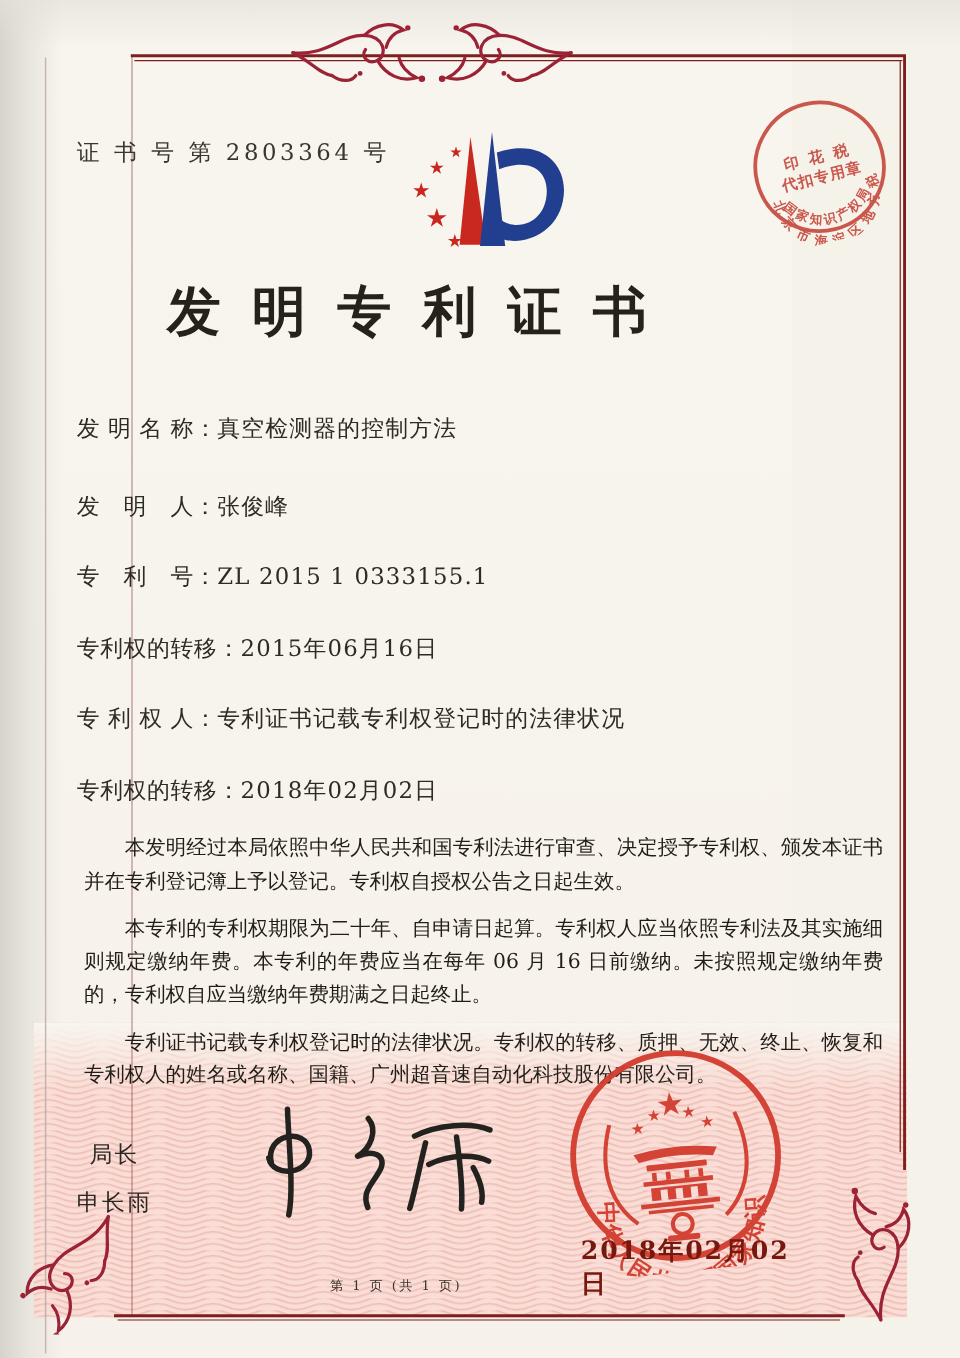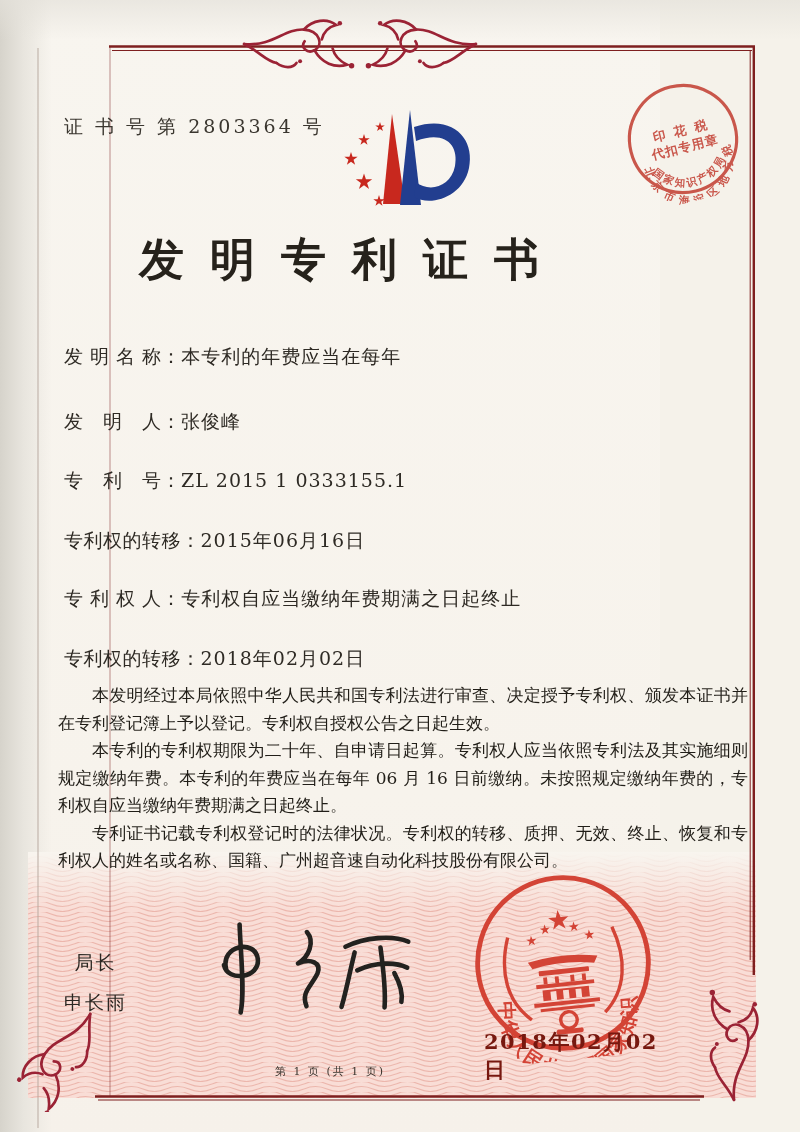--- a/index.html
+++ b/index.html
@@ -18,21 +18,21 @@
   
   .stamp{position:absolute;left:620px;top:76px;width:126px;height:126px;transform:rotate(-14deg);opacity:.92;}
   
   .title{position:absolute;left:0;right:0;top:230px;text-align:center;font-size:45px;font-weight:bold;color:#26221b;letter-spacing:26px;padding-left:44px;}
   
   .field{position:absolute;left:64px;font-size:19px;color:#2e2a24;letter-spacing:.5px;white-space:nowrap;}
   .field .val{letter-spacing:1px;}
   .f0{top:344px}.f1{top:409px}.f2{top:468px}.f3{top:528px}.f4{top:586px}.f5{top:646px}
   
   .paras{position:absolute;left:58px;top:682px;width:690px;color:#211e18;font-size:17px;line-height:27.5px;text-align:justify;}
-  .paras p{margin:0;text-indent:2em;}
+  .paras p{margin:12px;text-indent:2em;}
   
   .signoff{position:absolute;left:64px;top:942px;font-size:19px;color:#2b2722;line-height:40px;text-align:center;}
   .signoff div{letter-spacing:2px;}
   .signature{position:absolute;left:196px;top:912px;width:228px;height:104px;transform:rotate(-2deg);}
   
   .seal{position:absolute;left:466px;top:866px;width:194px;height:194px;transform:rotate(-6deg);opacity:.95;}
   .seal-date{position:absolute;left:484px;top:1028px;font-size:21px;font-weight:bold;color:#77180f;letter-spacing:1.5px;}
   
   .footer{position:absolute;left:0;right:0;top:1064px;text-align:center;font-size:11px;color:#3a352e;letter-spacing:2px;}
   .orn{position:absolute;}
@@ -139,25 +139,25 @@
     <g fill="#c64a3e" font-family="'DejaVu Sans',sans-serif" font-weight="bold">
       <text font-size="10.5" letter-spacing="5.5"><textPath href="#st-top" startOffset="4">北京市海淀区地方税务局</textPath></text>
       <text x="60" y="56" font-size="12" text-anchor="middle" letter-spacing="2">印 花 税</text>
       <text x="60" y="72" font-size="12" text-anchor="middle" letter-spacing="1">代扣专用章</text>
       <text font-size="10" letter-spacing="2"><textPath href="#st-bot" startOffset="2">国家知识产权局</textPath></text>
     </g>
   </svg>
 
   <div class="title">发明专利证书</div>
 
-  <div class="field f0"><span>发 明 名 称：</span><span class="val">本专利的年费应当在每年</span></div>
+  <div class="field f0"><span>发 明 名 称：</span><span class="val">真空检测器的控制方法</span></div>
   <div class="field f1"><span>发　明　人：</span><span class="val">张俊峰</span></div>
   <div class="field f2"><span>专　利　号：</span><span class="val">ZL 2015 1 0333155.1</span></div>
   <div class="field f3"><span>专利权的转移：</span><span class="val">2015年06月16日</span></div>
-  <div class="field f4"><span>专 利 权 人：</span><span class="val">专利权自应当缴纳年费期满之日起终止</span></div>
+  <div class="field f4"><span>专 利 权 人：</span><span class="val">专利证书记载专利权登记时的法律状况</span></div>
   <div class="field f5"><span>专利权的转移：</span><span class="val">2018年02月02日</span></div>
 
   <div class="paras">
     <p>本发明经过本局依照中华人民共和国专利法进行审查、决定授予专利权、颁发本证书并在专利登记簿上予以登记。专利权自授权公告之日起生效。</p>
     <p>本专利的专利权期限为二十年、自申请日起算。专利权人应当依照专利法及其实施细则规定缴纳年费。本专利的年费应当在每年 06 月 16 日前缴纳。未按照规定缴纳年费的，专利权自应当缴纳年费期满之日起终止。</p>
     <p>专利证书记载专利权登记时的法律状况。专利权的转移、质押、无效、终止、恢复和专利权人的姓名或名称、国籍、广州超音速自动化科技股份有限公司。</p>
   </div>
 
   <div class="signoff">
     <div>局长</div>

